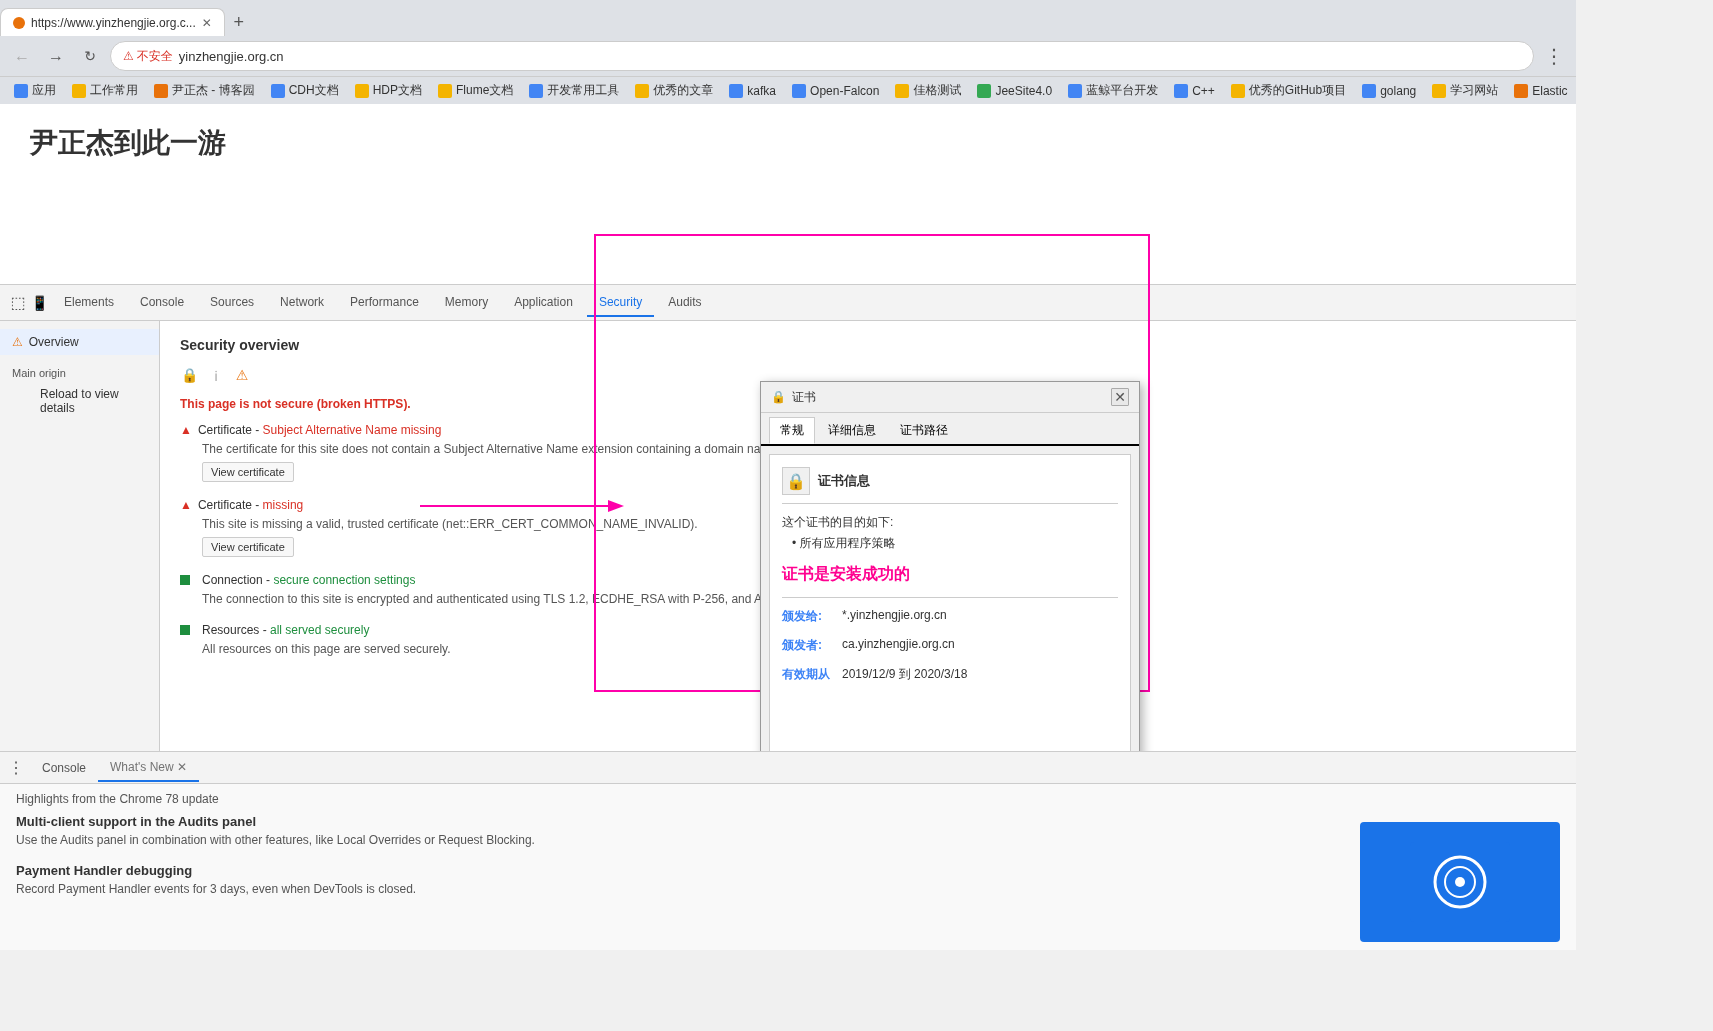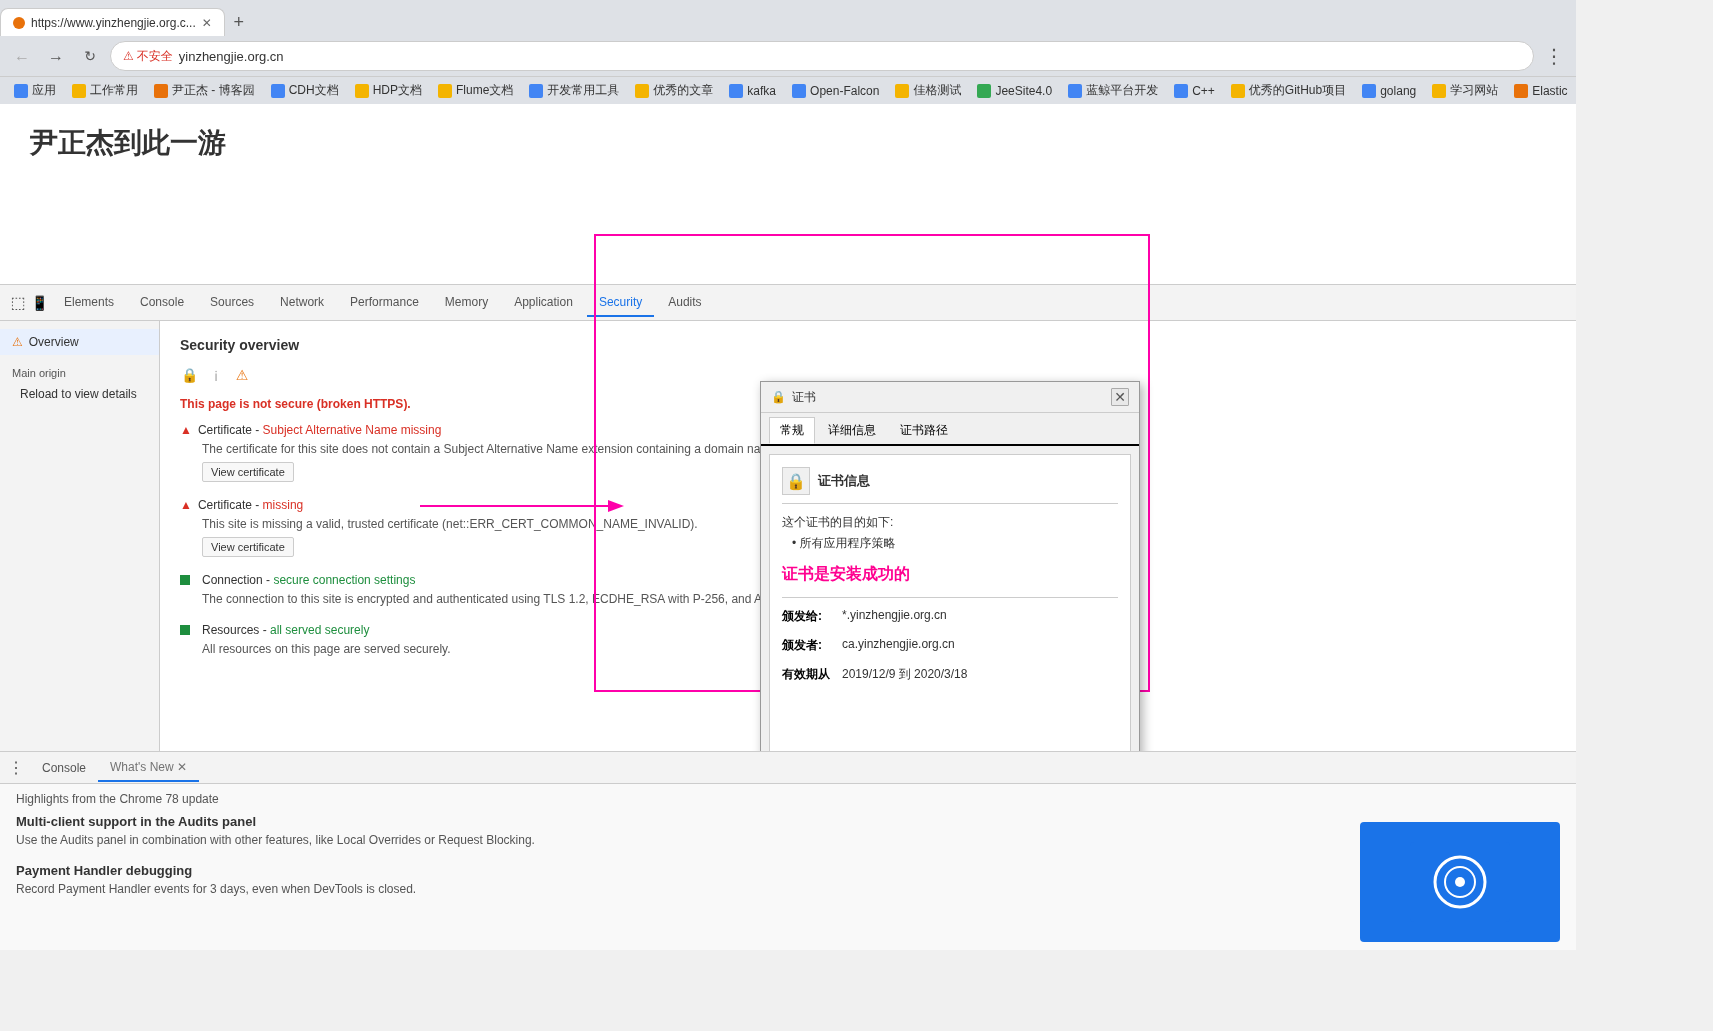--- a/index.html
+++ b/index.html
@@ -42,21 +42,21 @@
     .devtools-tab.active { color: #1a73e8; border-bottom: 2px solid #1a73e8; }
     .dt-icon { width: 20px; height: 20px; display: flex; align-items: center; justify-content: center; cursor: pointer; color: #555; font-size: 14px; }
 
     
     .devtools-body { display: flex; height: 430px; }
 
     
     .devtools-sidebar { width: 160px; border-right: 1px solid #ccc; background: #f3f3f3; padding: 8px 0; }
     .sidebar-item { display: flex; align-items: center; padding: 6px 12px; cursor: pointer; font-size: 12px; color: #333; gap: 6px; }
     .sidebar-item.active { background: #e8f0fe; }
-    .sidebar-sub { padding: 4px 12px 2px 20px; font-size: 12px; color: #333; cursor: pointer; }
+    .sidebar-sub { padding: 4px 12px 2px 40px; font-size: 12px; color: #333; cursor: pointer; }
 
     
     .security-panel { flex: 1; overflow-y: auto; padding: 16px 20px; background: #fff; position: relative; }
     .security-overview-title { font-size: 14px; font-weight: bold; color: #333; margin-bottom: 12px; }
     .security-icons-row { display: flex; gap: 6px; margin-bottom: 12px; }
     .sec-icon { width: 20px; height: 20px; display: flex; align-items: center; justify-content: center; font-size: 14px; }
 
     .security-item { margin-bottom: 16px; }
     .security-item-header { display: flex; align-items: center; gap: 6px; margin-bottom: 4px; }
     .security-item-title { font-size: 12px; font-weight: normal; color: #333; }
@@ -78,21 +78,21 @@
     .cert-tab.active { background: #fff; border: 1px solid #ccc; border-bottom: 1px solid #fff; }
     .cert-body { background: #fff; margin: 8px; padding: 12px; min-height: 340px; border: 1px solid #ccc; }
     .cert-info-header { display: flex; align-items: center; gap: 8px; border-bottom: 1px solid #ccc; padding-bottom: 8px; margin-bottom: 10px; }
     .cert-header-icon { width: 28px; height: 28px; background: #f0f0f0; border: 1px solid #ccc; display: flex; align-items: center; justify-content: center; font-size: 16px; }
     .cert-header-title { font-size: 13px; font-weight: bold; color: #333; }
     .cert-purpose-label { font-size: 12px; color: #333; margin-bottom: 4px; }
     .cert-purpose-item { font-size: 12px; color: #333; margin-left: 10px; margin-bottom: 8px; }
     .cert-success { font-size: 16px; color: #ff0090; font-weight: bold; margin: 12px 0; }
     .cert-divider { border: none; border-top: 1px solid #ccc; margin: 10px 0; }
     .cert-field { display: flex; margin-bottom: 12px; }
-    .cert-field-label { font-size: 12px; color: #000000; font-weight: bold; width: 60px; flex-shrink: 0; }
+    .cert-field-label { font-size: 12px; color: #3b82f6; font-weight: bold; width: 60px; flex-shrink: 0; }
     .cert-field-value { font-size: 12px; color: #333; }
 
     
     .bottom-drawer { border-top: 1px solid #ccc; background: #f3f3f3; }
     .drawer-tabs { display: flex; align-items: center; height: 32px; border-bottom: 1px solid #ccc; padding: 0 8px; }
     .drawer-tab { padding: 6px 12px; font-size: 12px; color: #555; cursor: pointer; }
     .drawer-tab.active { color: #737373; border-bottom: 2px solid #1a73e8; }
     .drawer-body { padding: 8px 16px; background: #f9f9f9; }
     .drawer-highlight { font-size: 12px; color: #555; margin-bottom: 8px; }
     .drawer-item-title { font-size: 13px; font-weight: bold; color: #333; margin-bottom: 4px; }

